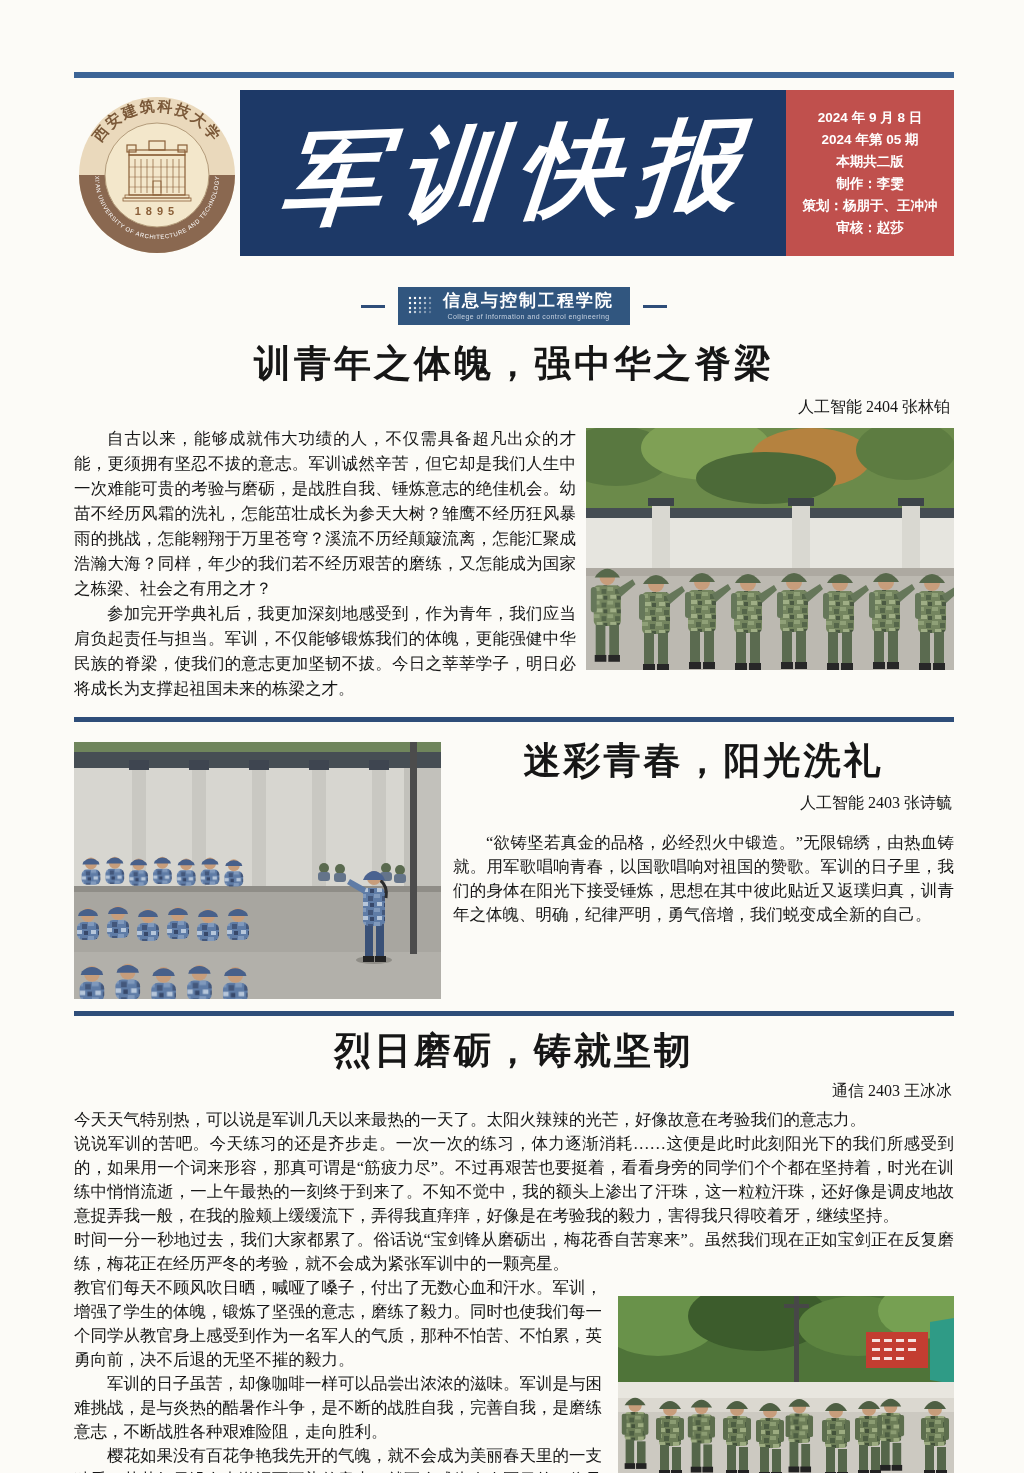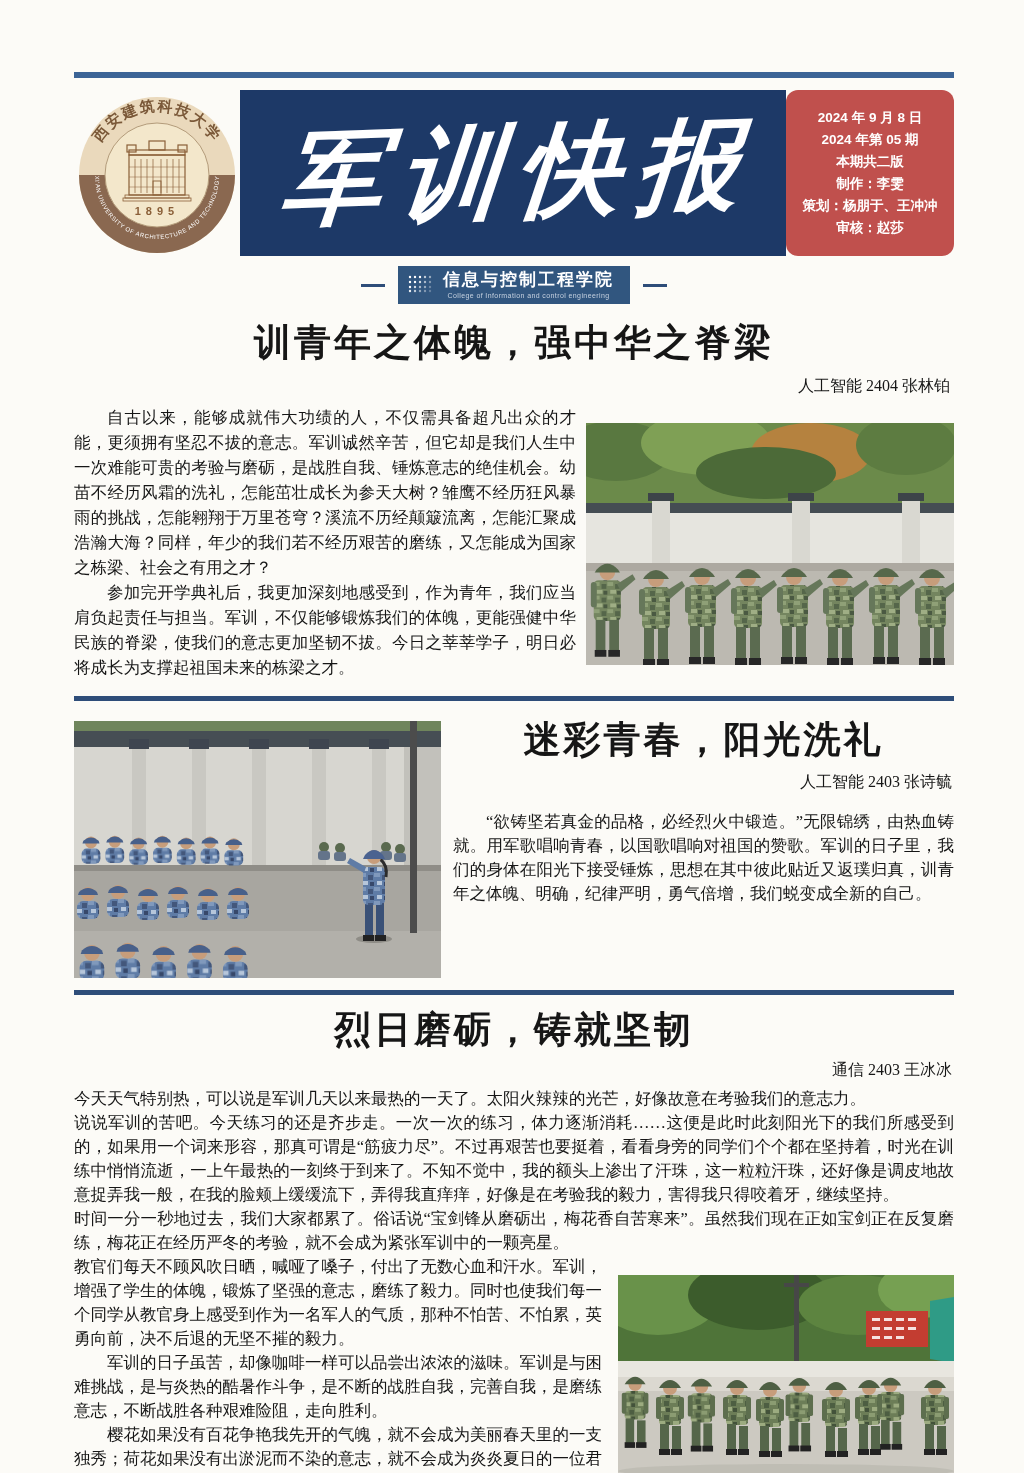--- a/index.html
+++ b/index.html
@@ -17,41 +17,41 @@
   .masthead { display:flex; margin-top:12px; height:166px; align-items:stretch; }
   .logo-box { width:166px; display:flex; align-items:center; justify-content:center; background:#fcfbf7; }
   .banner { flex:1; background:#1d3967; color:#fff; display:flex; align-items:center; justify-content:center; overflow:hidden; }
   .banner-title {
     font-size:102px; font-weight:900; letter-spacing:16px; white-space:nowrap;
     transform:skewX(-7deg) rotate(-2deg); font-style:italic; padding-left:10px;
   }
   .pubinfo {
     width:168px; background:#c0504d; color:#fff; display:flex; flex-direction:column;
     justify-content:center; gap:4px; text-align:center; padding:6px 4px;
-    font-family:"Liberation Sans","DejaVu Sans",sans-serif; font-weight:bold; font-size:13.5px;border-radius:12px;
+    font-family:"Liberation Sans","DejaVu Sans",sans-serif; font-weight:bold; font-size:13.5px;
   }
 
   
-  .college-row { display:flex; align-items:center; justify-content:center; gap:13px; margin-top:8px; height:42px; }
+  .college-row { display:flex; align-items:center; justify-content:center; gap:13px; margin-top:29px; height:42px; }
   .college-dash { width:24px; height:3px; background:#2e4d79; }
   .college-badge { background:#31567f; color:#fff; display:flex; align-items:center; gap:9px; padding:4px 16px 5px 10px; }
   .college-text { display:flex; flex-direction:column; align-items:center; }
   .college-cn { font-size:17px; font-weight:bold; letter-spacing:2px; line-height:1.2; }
   .college-en { font-size:7px; color:#c6d2e0; letter-spacing:.4px; margin-top:1px;
     font-family:"Liberation Sans","DejaVu Sans",sans-serif; }
 
   
   .art-title { text-align:center; font-weight:bold; letter-spacing:3px; font-size:37px; line-height:1.25; }
   .byline { text-align:right; font-size:16px; }
   p { text-indent:2em; margin:0; }
   p.noindent { text-indent:0; }
 
   .a1-title { margin-top:14px; }
   .a1-byline { margin:10px 4px 8px 0; }
-  .a1-cols { display:flex; gap:10px; margin-top:2px;align-items:center; }
+  .a1-cols { display:flex; gap:10px; margin-top:2px; }
   .a1-text { width:502px; font-size:16.5px; line-height:25px; text-align:justify; }
   .photo1 { width:368px; height:242px; flex:none; margin-top:2px; }
 
   .divider { height:5px; background:#2e4d79; }
   .divider.d1 { margin-top:16px; }
   .divider.d2 { margin-top:12px; }
 
   .a2-cols { display:flex; gap:12px; margin-top:16px; }
   .photo2 { width:367px; height:257px; flex:none; margin-top:4px; }
   .a2-right { flex:1; min-width:0; }

